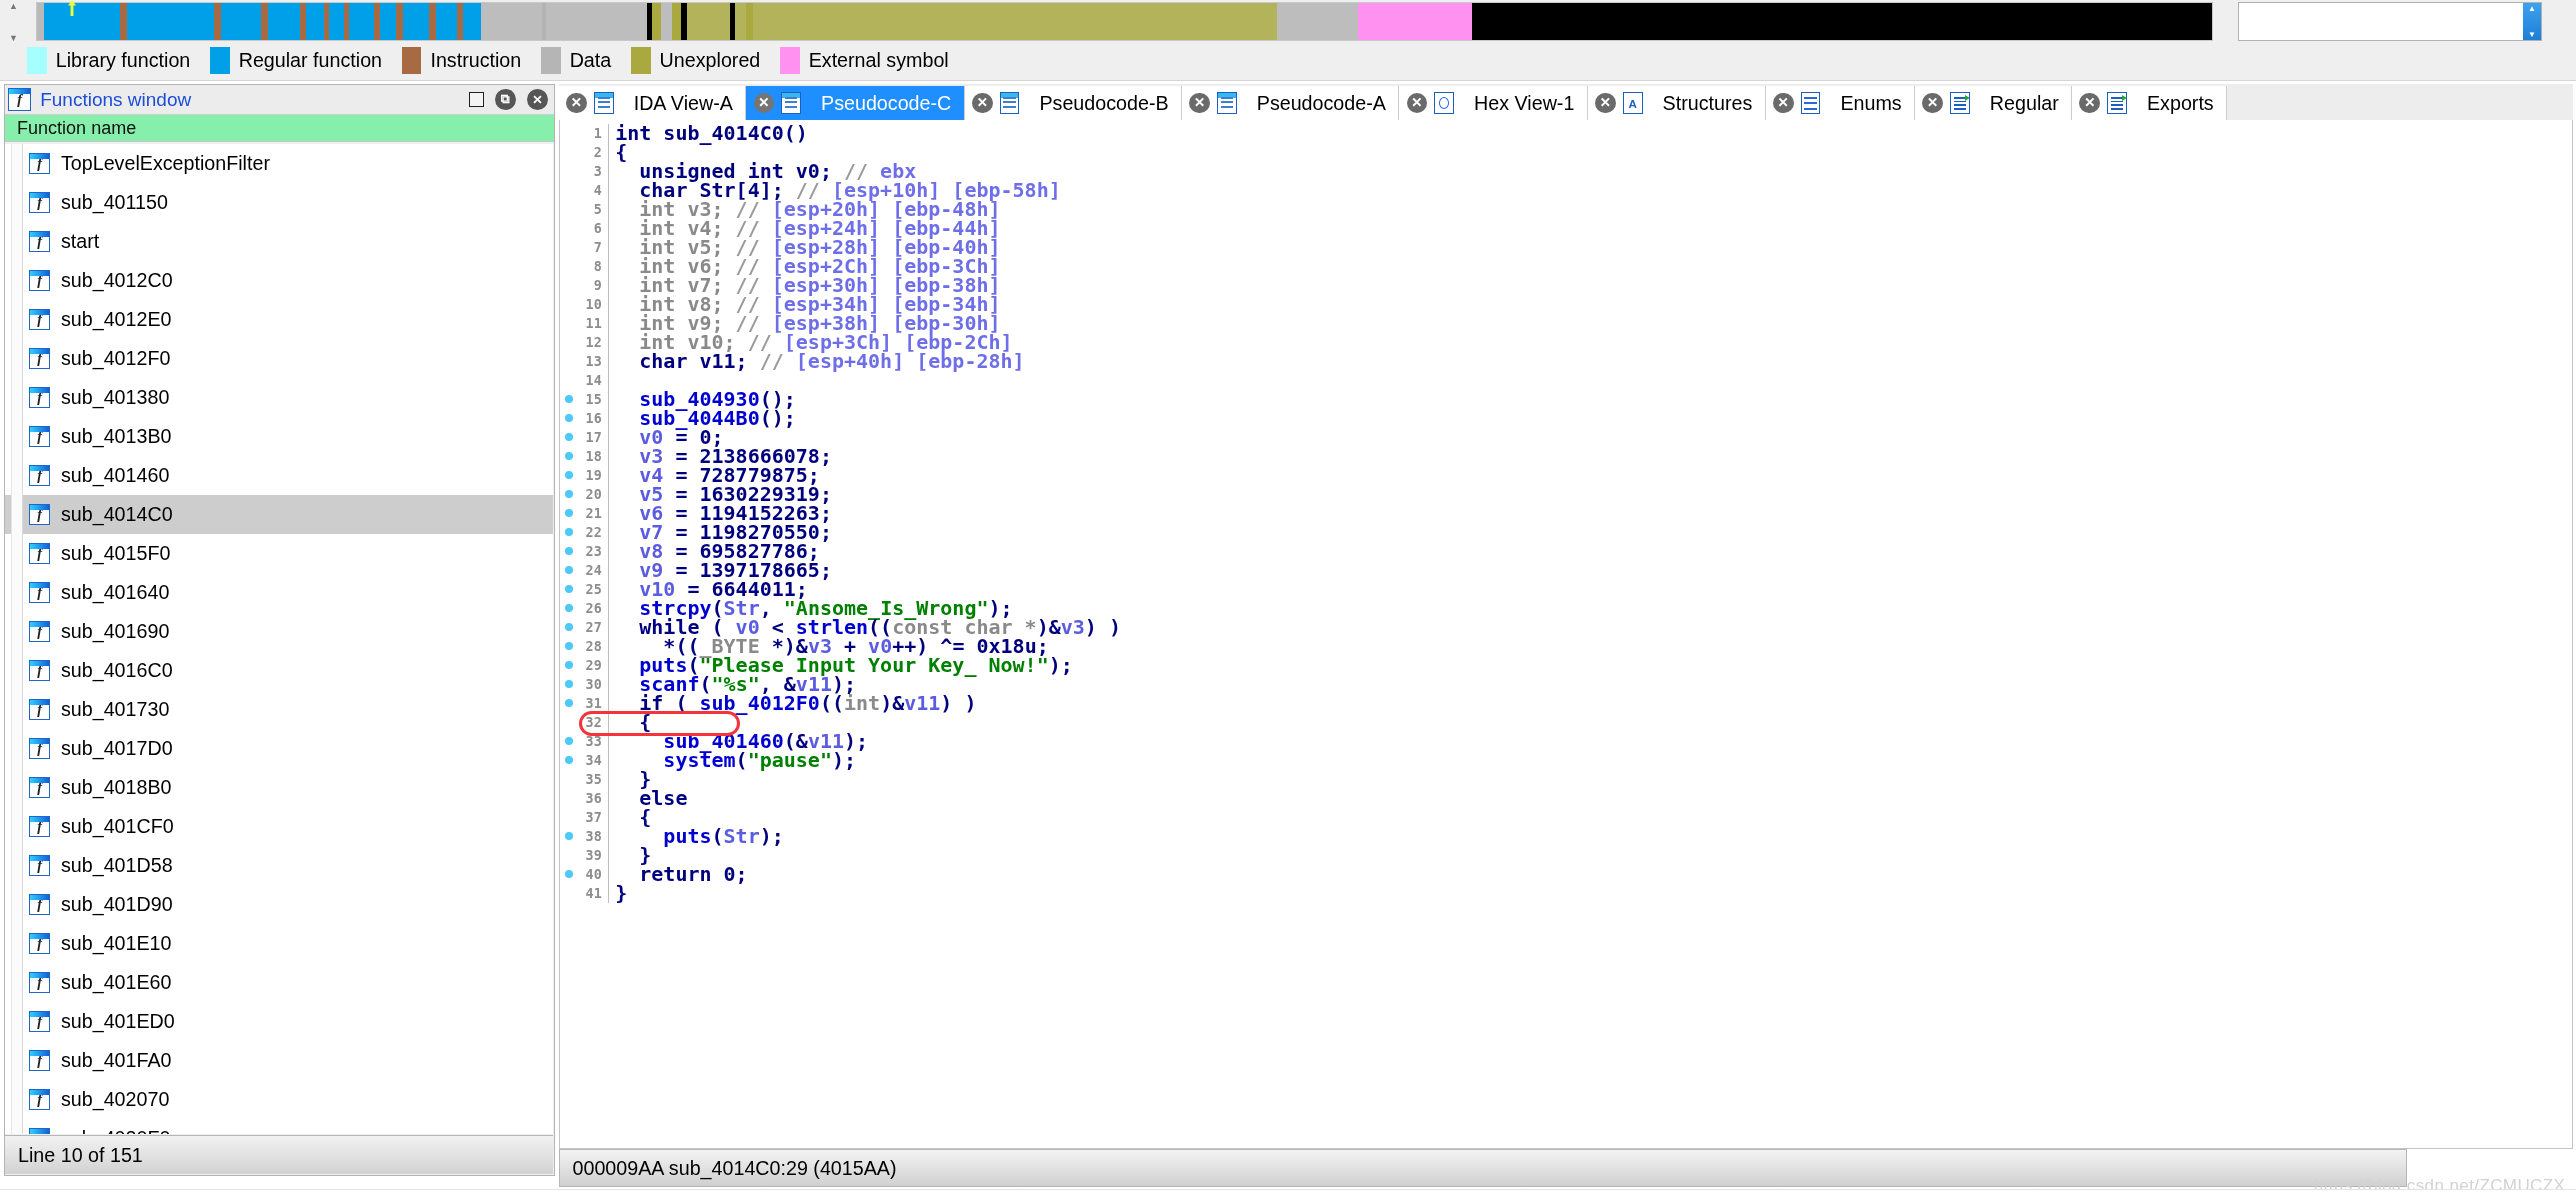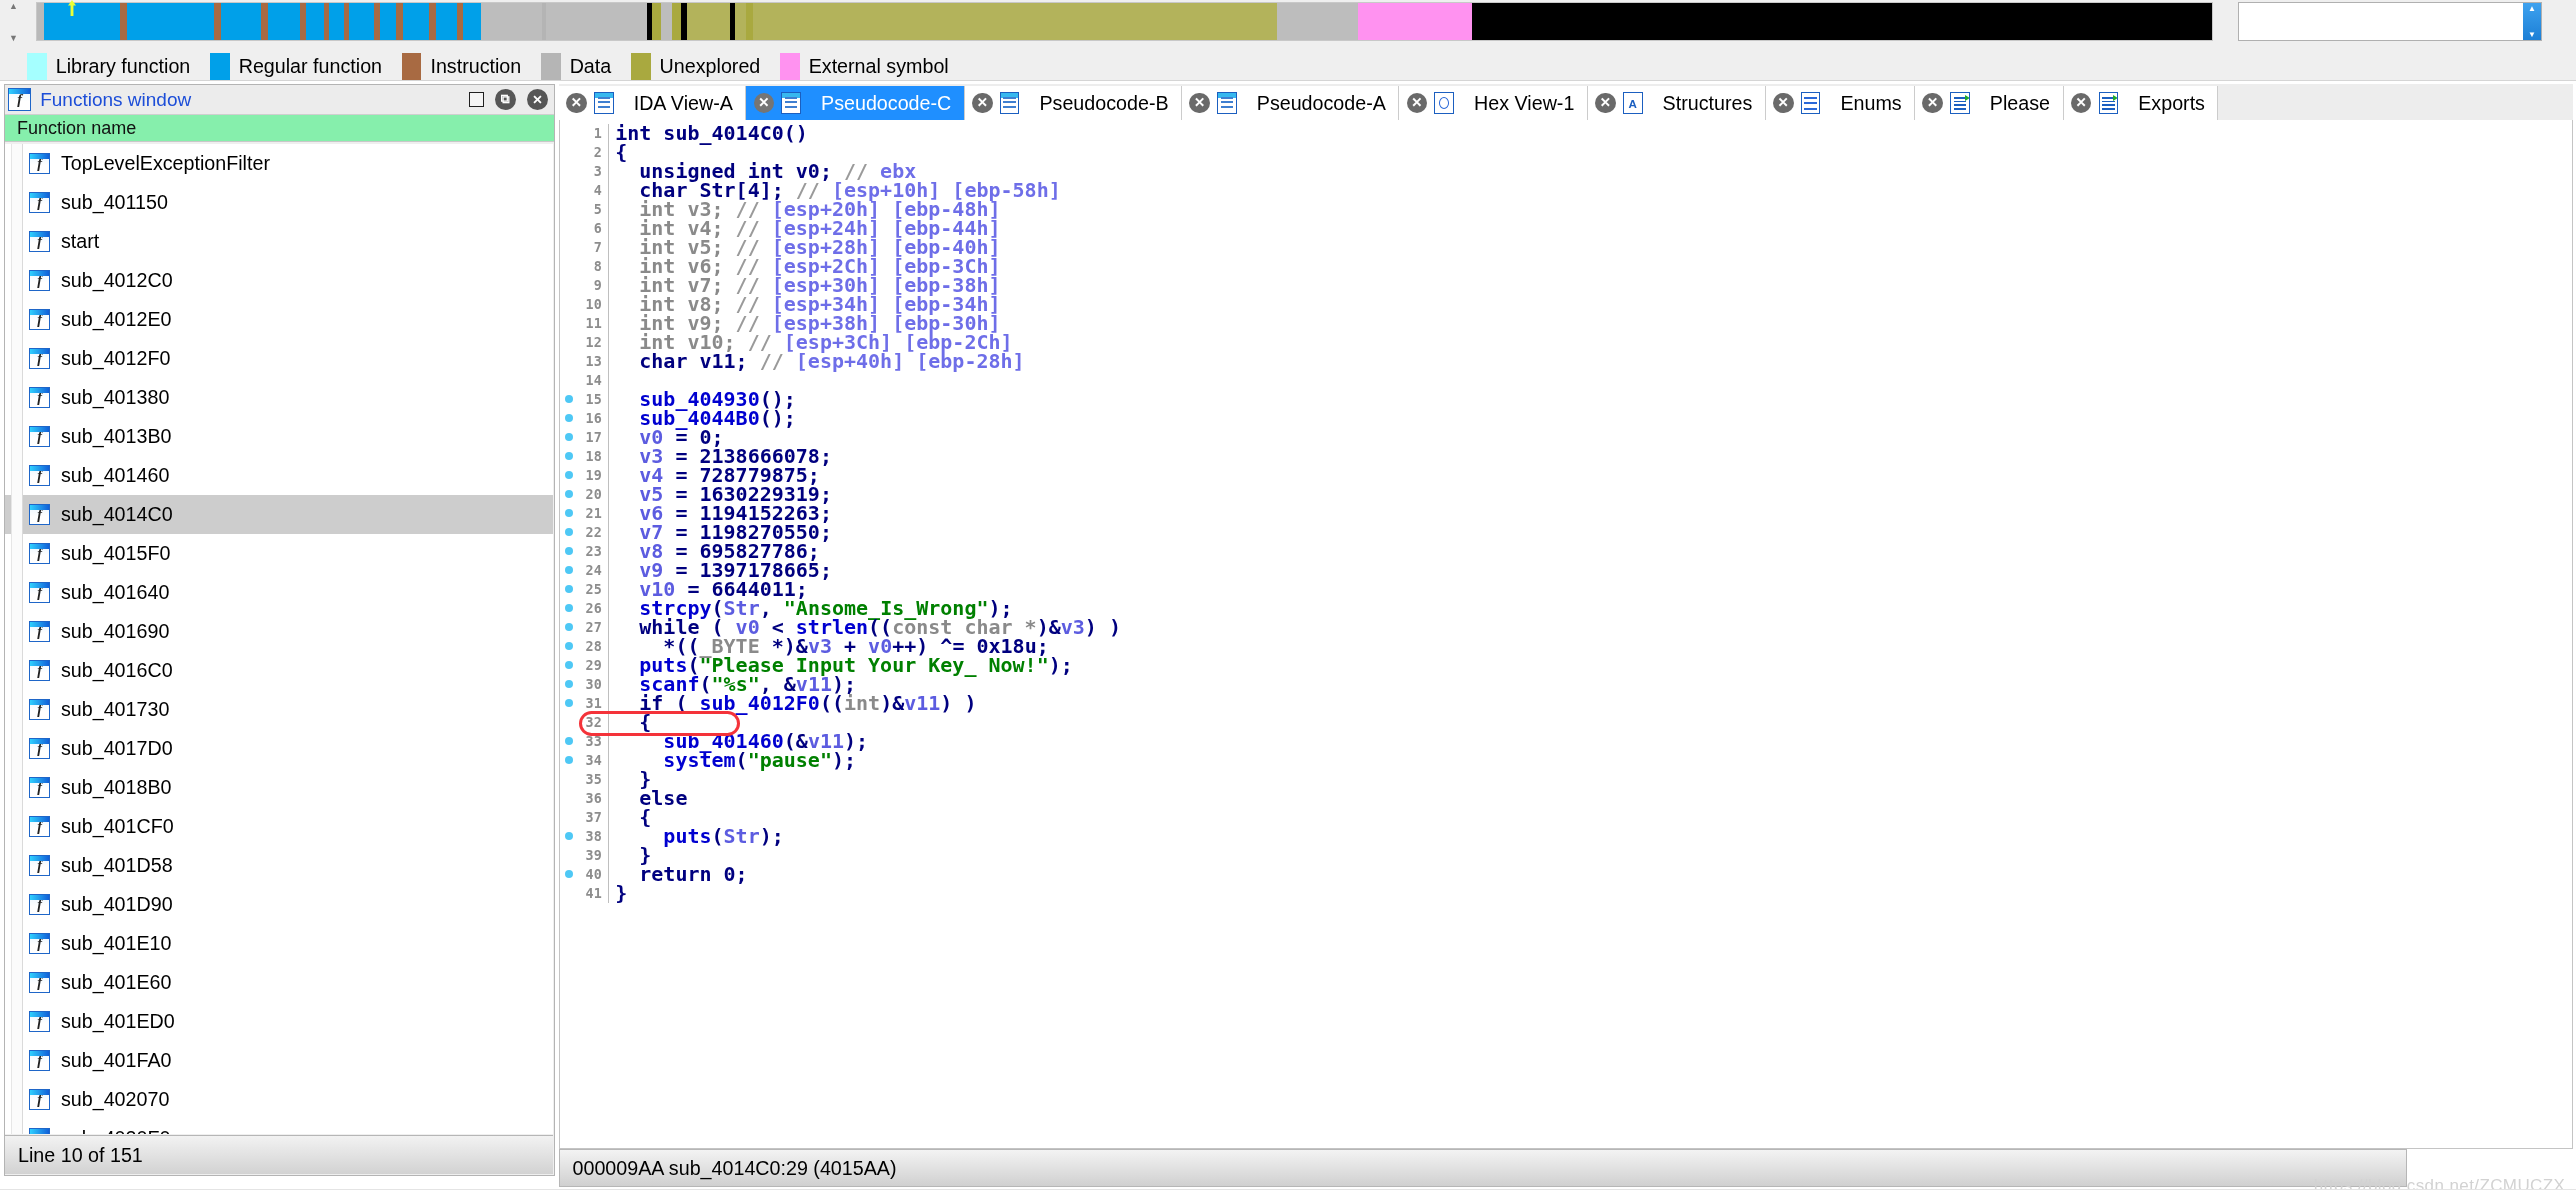--- a/index.html
+++ b/index.html
@@ -37,21 +37,21 @@
   #navband-right-scroll {
     position: absolute; right: 0; top: 0; width: 18px; height: 100%;
     background: linear-gradient(180deg,#3ea2ef,#1c7fd6);
     display: flex; flex-direction: column; justify-content: space-between;
     align-items: center; color: #fff; font-size: 8px; padding: 0.9px 0;
   }
 
   
   #legend {
     position: absolute; left: 0; top: 47px; width: 2576px; height: 34px;
-    background: #efefef; display: flex; align-items: flex-end;
+    background: #efefef; display: flex; align-items: flex-start;
     padding-left: 27px; border-bottom: 0.9px solid #d5d5d5;
   }
   .legend-item { display: flex; align-items: center; margin-right: 19.7px; }
   .legend-swatch { width: 19.7px; height: 27px; flex: none; }
   .legend-label { font-size: 19.7px; color: #000; margin-left: 9px; white-space: nowrap; }
 
   
   #funcwin {
     position: absolute; left: 3.6px; top: 84px; width: 551px; height: 1092px;
     background: #efefef; border: 0.9px solid #b4b4b4;
@@ -495,21 +495,21 @@
     <div class="tab">
       <span class="tab-close">✕</span>
       <span class="tab-icon enums"></span>
       <span class="tab-label">Enums</span>
     </div>
     <div class="tab">
       <span class="tab-close">✕</span>
       <span class="tab-icon imports">
         <i class="arrow"></i>
       </span>
-      <span class="tab-label">Please</span>
+      <span class="tab-label">Regular</span>
     </div>
     <div class="tab">
       <span class="tab-close">✕</span>
       <span class="tab-icon exports">
         <i class="arrow"></i>
       </span>
       <span class="tab-label">Exports</span>
     </div>
   </div>
 

